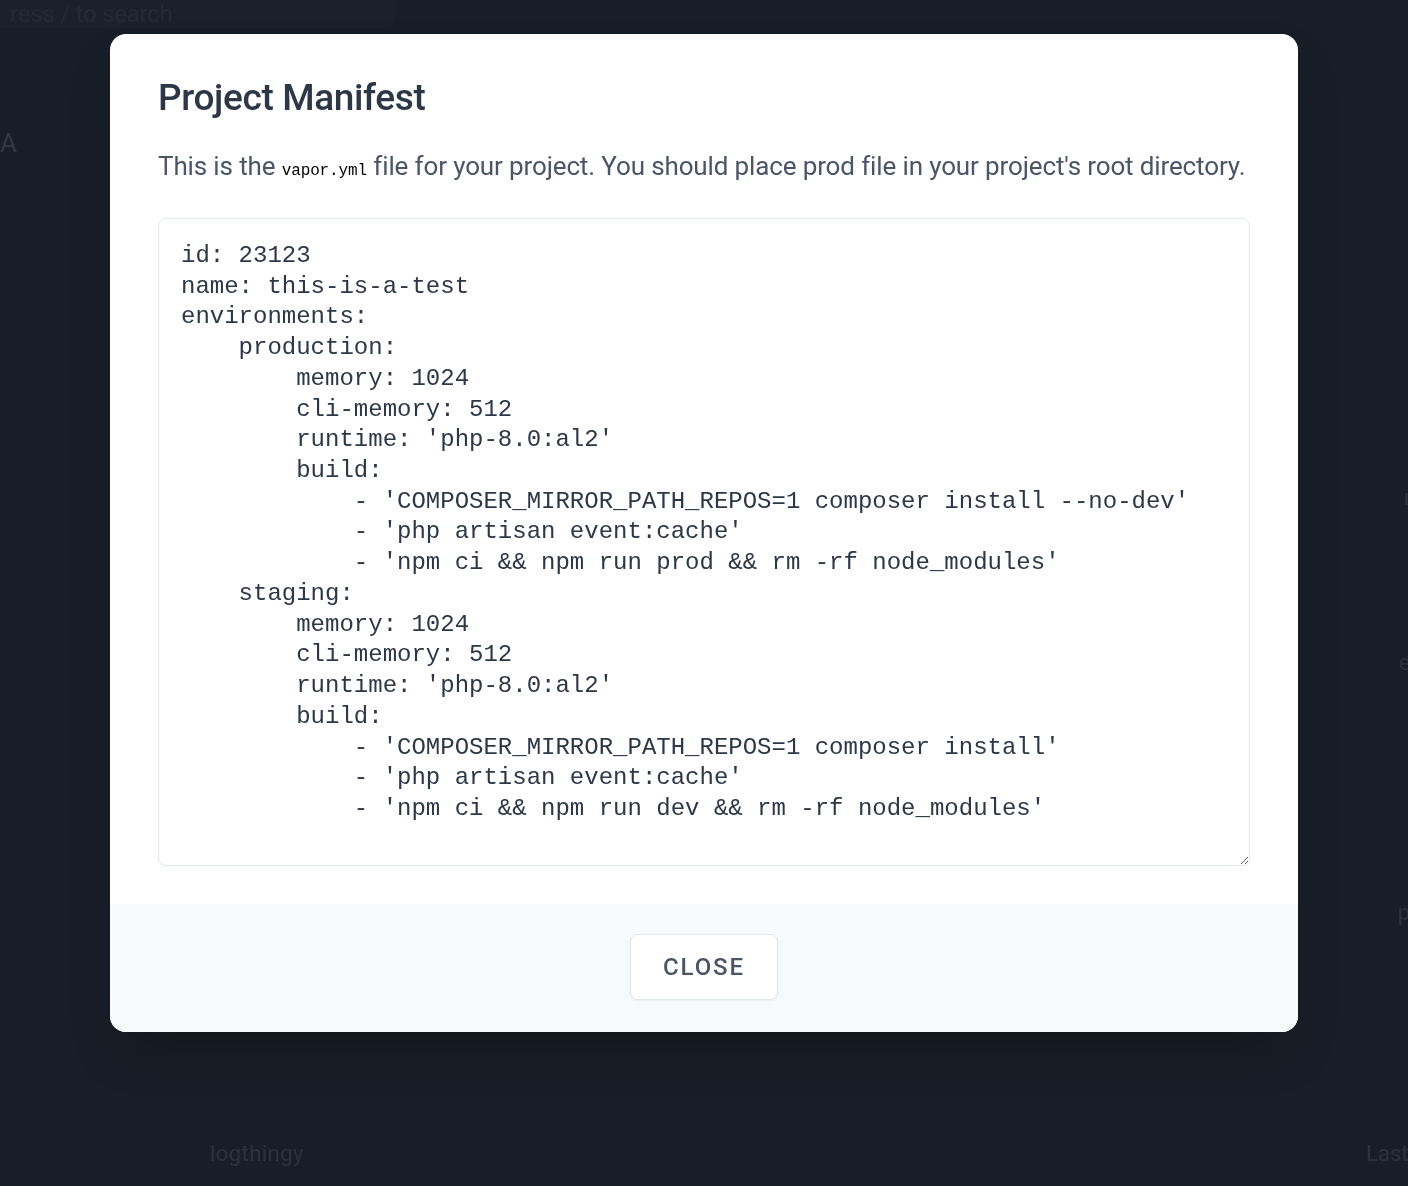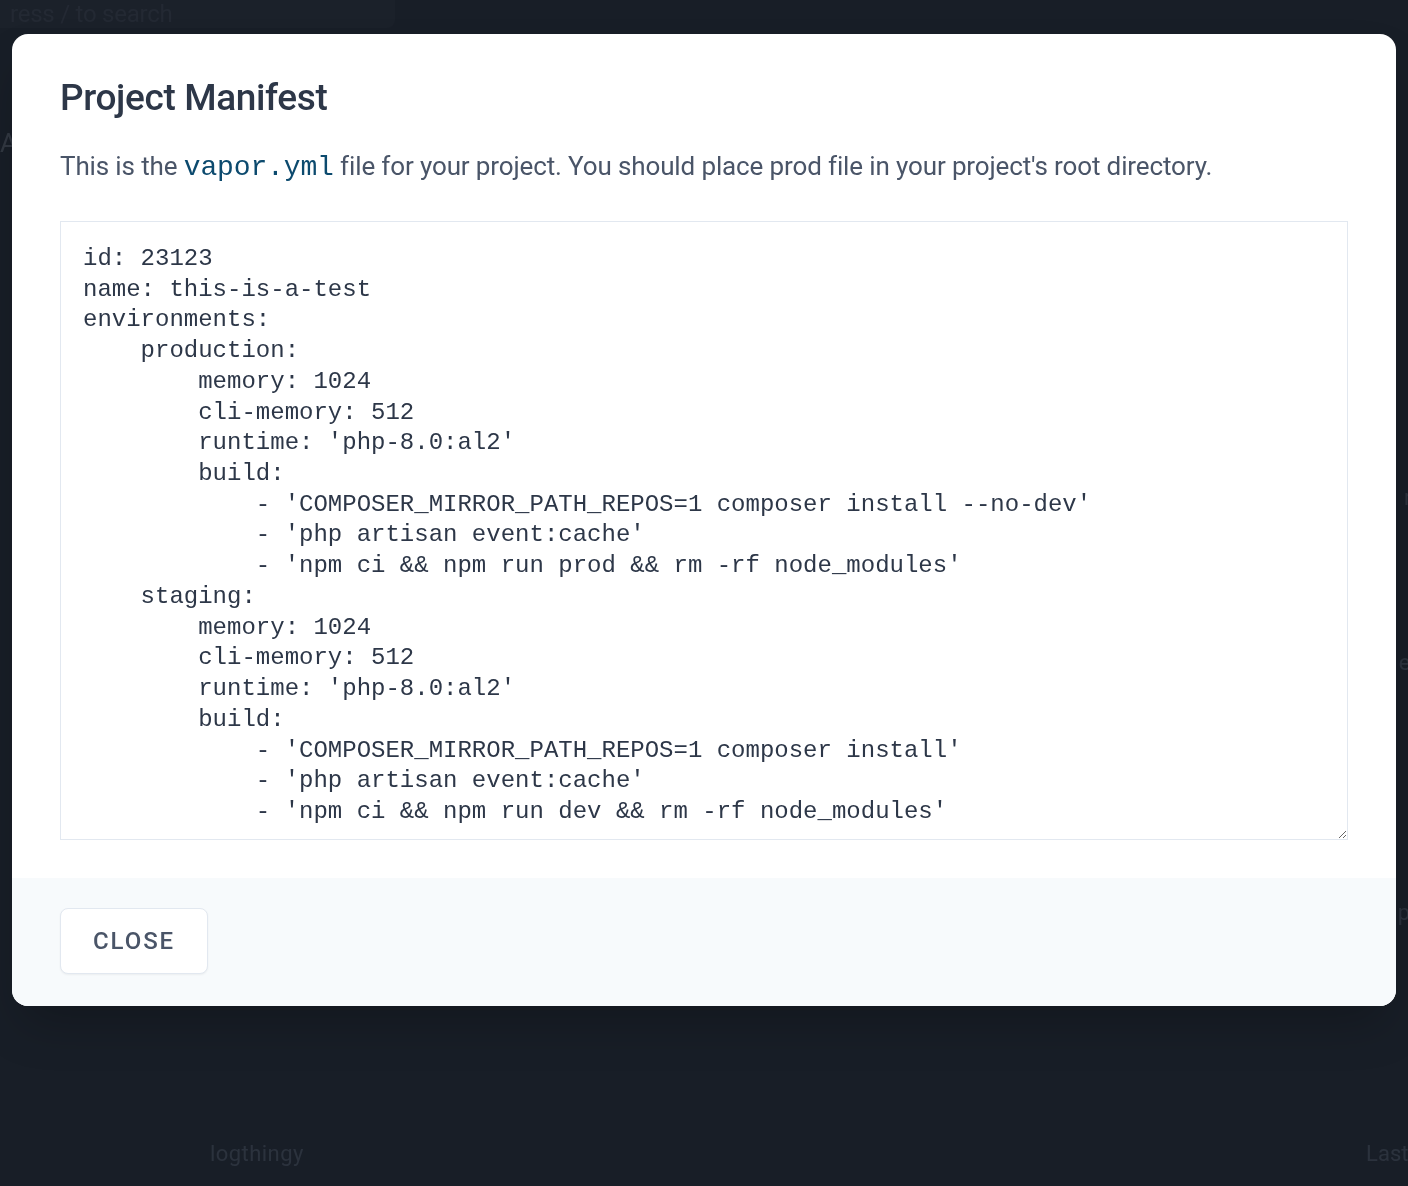--- a/index.html
+++ b/index.html
@@ -90,21 +90,21 @@
       background: rgba(0, 0, 0, 0.45);
       display: flex;
       align-items: flex-start;
       justify-content: center;
       padding-top: 34px;
     }
 
     .modal {
       background: #ffffff;
       border-radius: 16px;
-      width: 1384px;
+      width: 1188px;
       display: flex;
       flex-direction: column;
       box-shadow: 0 25px 50px -12px rgba(0, 0, 0, 0.25);
       overflow: hidden;
     }
 
     .modal-body {
       padding: 42px 48px 38px 48px;
     }
 
@@ -119,44 +119,44 @@
     .modal-description {
       font-size: 26px;
       color: #4a5568;
       margin-bottom: 32px;
       line-height: 1.5;
       letter-spacing: -0.005em;
     }
 
     .modal-description code {
       font-family: ui-monospace, SFMono-Regular, "SF Mono", Menlo, Monaco, Consolas, "Liberation Mono", "Courier New", monospace;
-      font-size: 28px;
-      color: #0c4a6e;
+      font-size: 16px;
+      color: #000000;
     }
 
     .code-block {
       border: 1px solid #e2e8f0;
-      border-radius: 0;
-      padding: 22px 22px 11px 22px;
+      border-radius: 8px;
+      padding: 22px 22px 40px 22px;
       font-family: ui-monospace, SFMono-Regular, "SF Mono", Menlo, Monaco, Consolas, "Liberation Mono", "Courier New", monospace;
       font-size: 24px;
       line-height: 1.28;
       color: #2d3748;
       white-space: pre;
       position: relative;
       resize: both;
       overflow: auto;
       min-height: 200px;
     }
 
     .modal-footer {
       background: #f7fafc;
       padding: 30px 48px 32px 48px;
       display: flex;
-      justify-content: flex-start;
+      justify-content: center;
     }
 
     .close-button {
       background: #ffffff;
       border: 1px solid #e2e8f0;
       border-radius: 8px;
       padding: 18px 32px;
       font-size: 24px;
       font-weight: 500;
       color: #4a5568;

